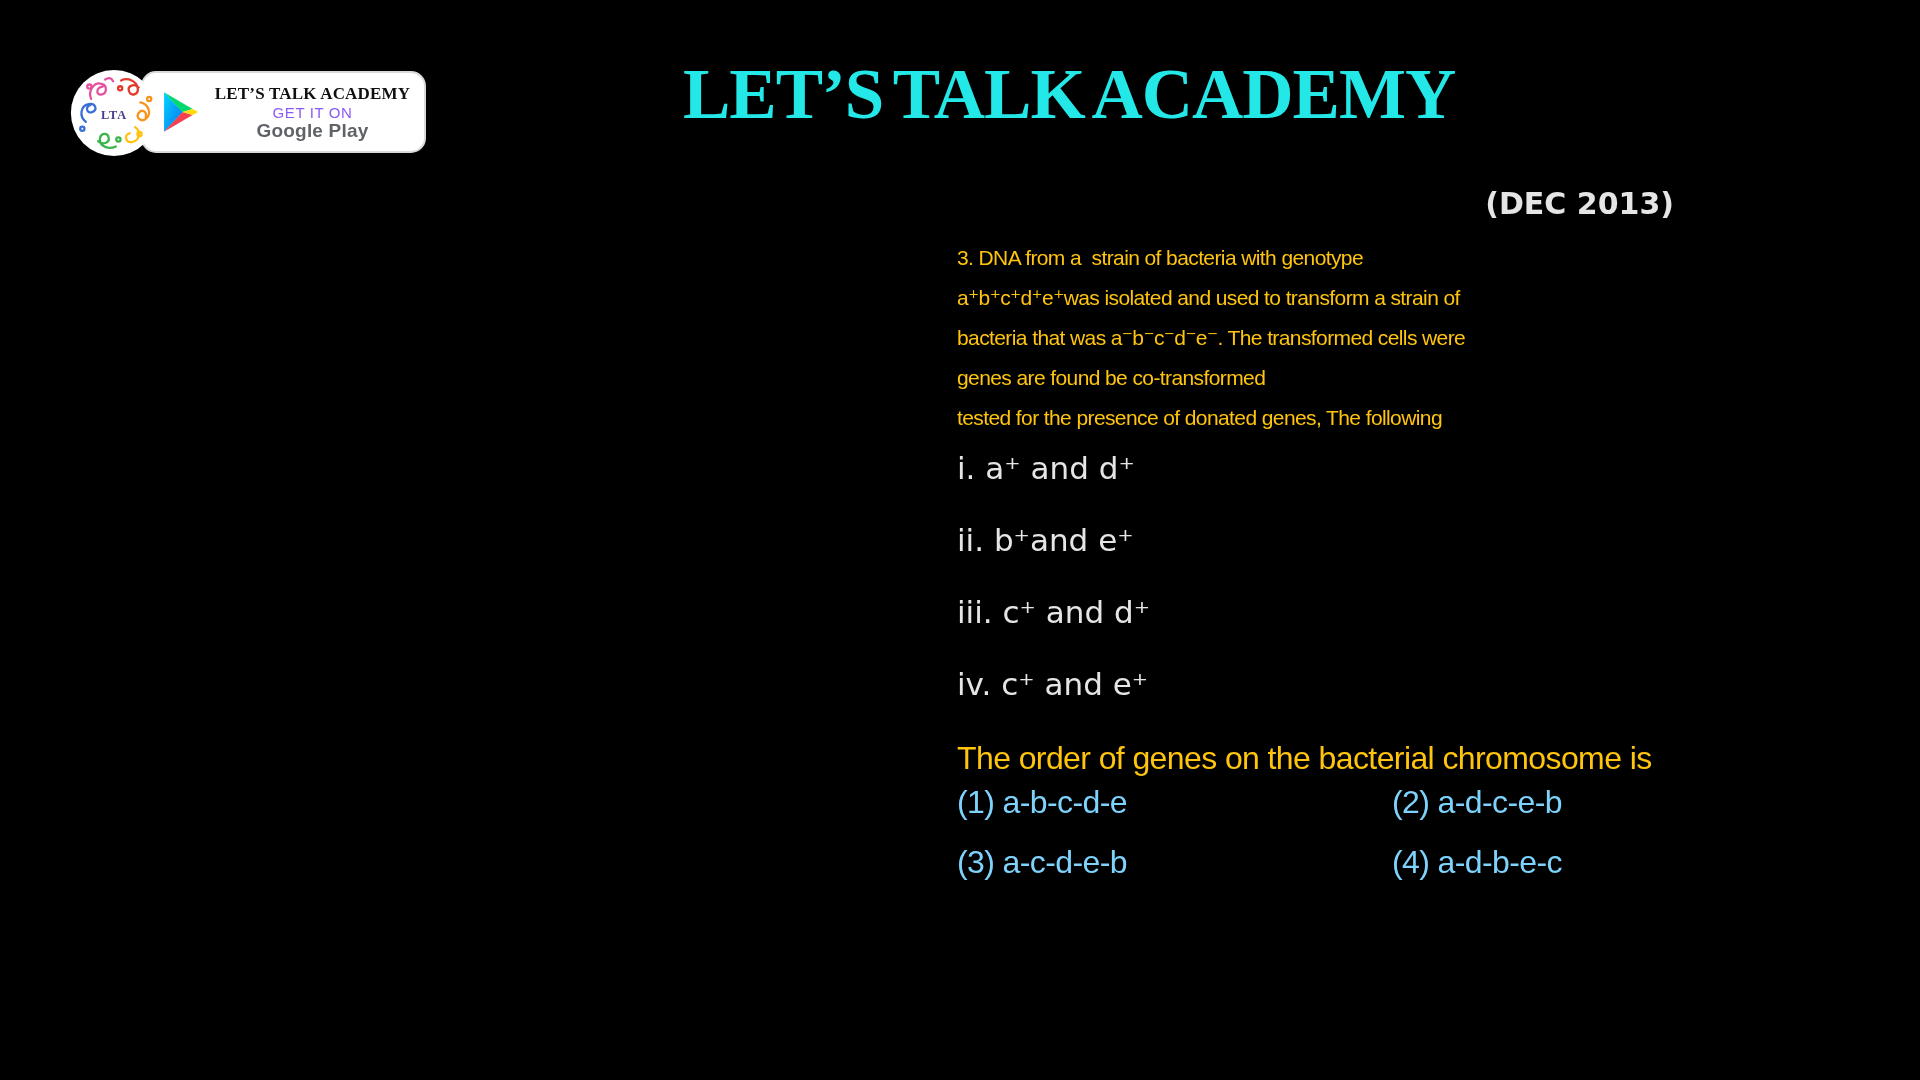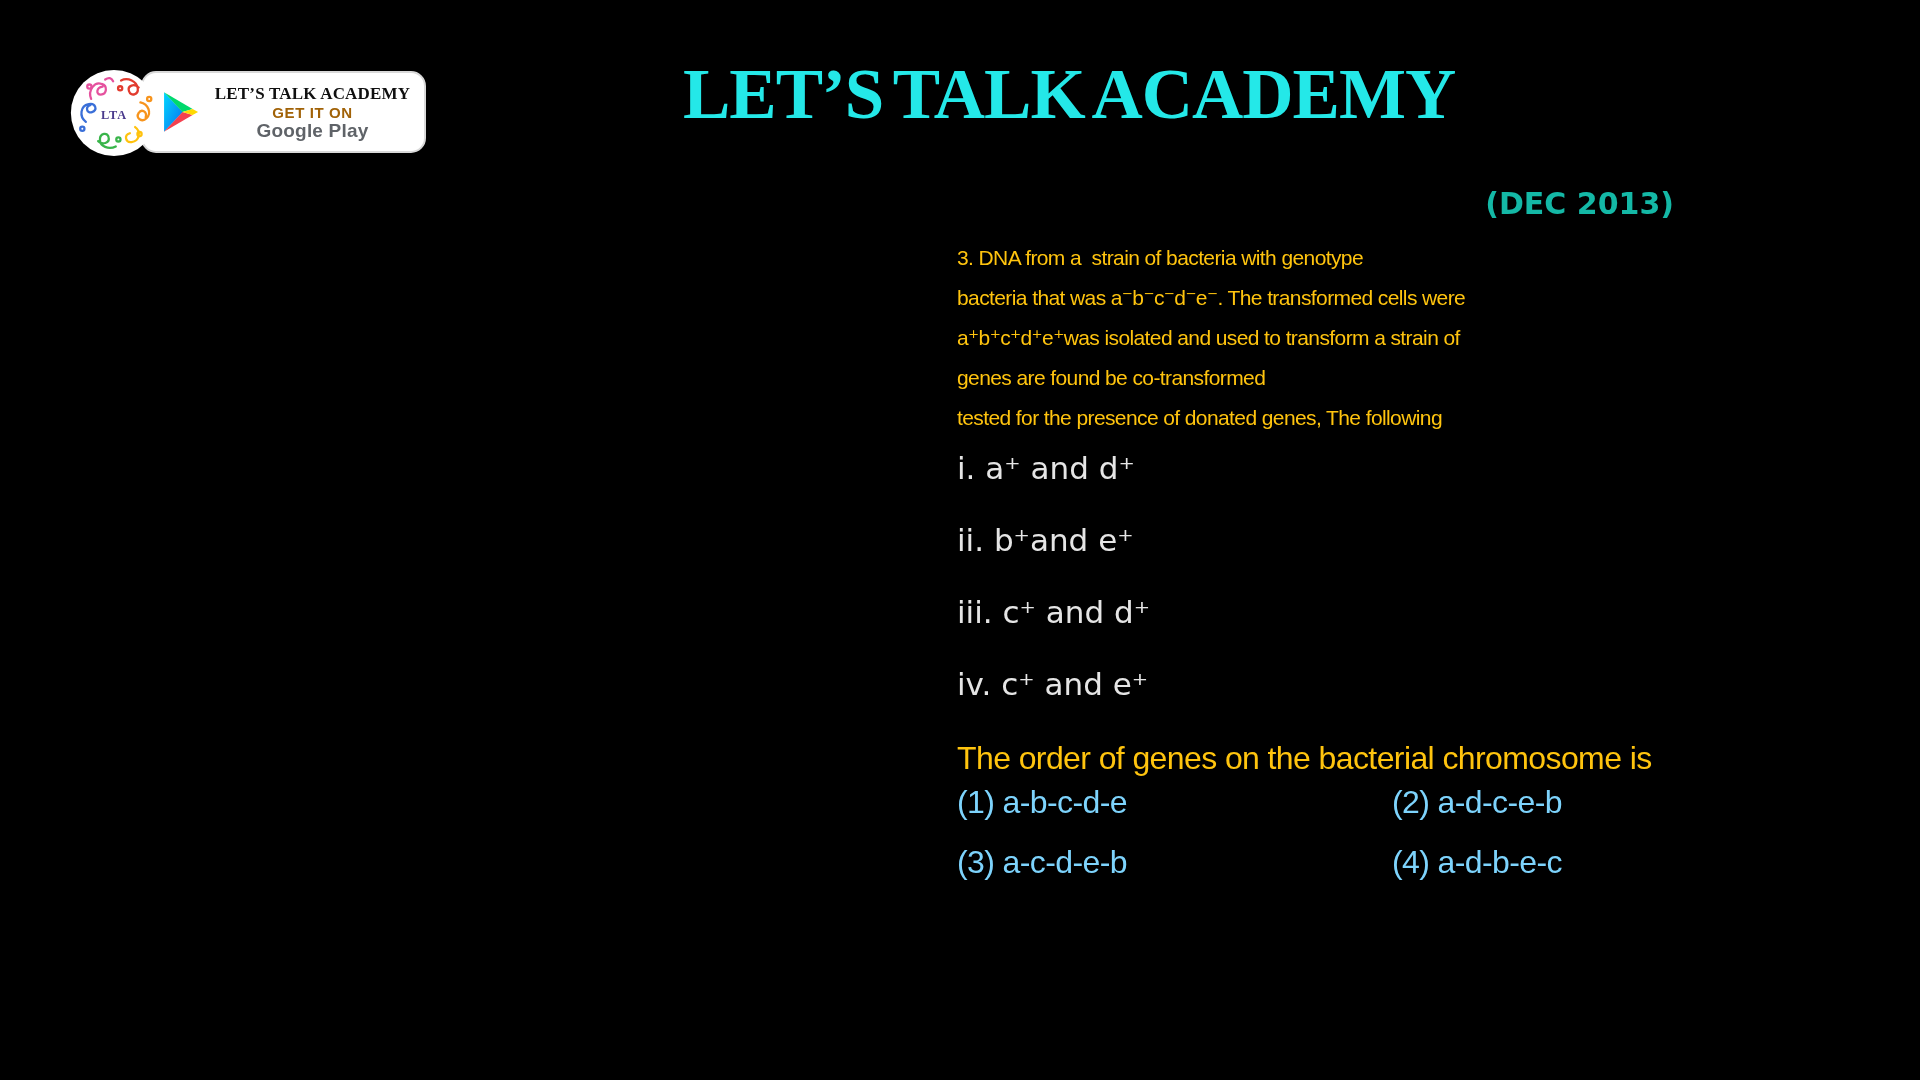--- a/index.html
+++ b/index.html
@@ -17,30 +17,30 @@
     background:#fff;border:2px solid #d9d9d9;border-radius:15px;box-sizing:border-box;
     display:flex;align-items:center;padding:5px 10px 5px 16px;gap:10px;text-decoration:none;
   }
   .play-icon{flex:0 0 auto;width:42px;height:46px;}
   .play-icon svg{display:block;width:100%;height:100%;}
   .badge-text{flex:1;display:flex;flex-direction:column;align-items:center;line-height:1;}
   .badge-line1{
     font-family:"Liberation Serif","DejaVu Serif",serif;font-weight:700;
     font-size:17px;color:#101010;white-space:nowrap;letter-spacing:.2px;
   }
-  .badge-line2{font-size:15px;font-weight:700;color:#a16207;letter-spacing:.6px;margin-top:3px;}
+  .badge-line2{font-size:15px;font-weight:400;color:#8b5cf6;letter-spacing:.6px;margin-top:3px;}
   .badge-line3{font-size:19px;font-weight:600;color:#5f6368;letter-spacing:.2px;margin-top:1px;}
   .title{
     position:absolute;left:683px;top:54px;margin:0;white-space:nowrap;
     font-family:"Liberation Serif","DejaVu Serif",serif;font-weight:700;
     font-size:71px;color:#24e8e8;letter-spacing:-1px;word-spacing:-6px;
   }
   
   .exam-tag{
-    position:absolute;right:46px;top:186px;font-weight:700;font-size:30px;color:#14b8a6;
+    position:absolute;right:46px;top:186px;font-weight:700;font-size:30px;color:#e5e5e5;
     font-family:"DejaVu Sans","Liberation Sans",sans-serif;
   }
   .q-para{position:absolute;left:957px;top:238px;color:#ffc40e;}
   .q-line{font-size:21px;line-height:40px;letter-spacing:-.6px;white-space:pre-wrap;}
   .q-item{
     position:absolute;left:957px;color:#e5e5e5;font-size:31px;white-space:pre-wrap;
     font-family:"DejaVu Sans","Liberation Sans",sans-serif;
   }
   .q-item-1{top:450px;} .q-item-2{top:522px;} .q-item-3{top:594px;} .q-item-4{top:666px;}
   .q-prompt{position:absolute;left:957px;top:740px;color:#ffc40e;font-size:32px;letter-spacing:-.6px;white-space:nowrap;}
@@ -123,22 +123,22 @@
   <div class="logo logo-right">
     <svg viewBox="0 0 100 100">
       <use href="#lta-art"></use>
     </svg>
   </div>
 
   <div class="exam-tag">(DEC 2013)</div>
 
   <div class="q-para">
     <div class="q-line">3. DNA from a  strain of bacteria with genotype</div>
+    <div class="q-line">a⁺b⁺c⁺d⁺e⁺was isolated and used to transform a strain of</div>
     <div class="q-line">bacteria that was a⁻b⁻c⁻d⁻e⁻. The transformed cells were</div>
-    <div class="q-line">a⁺b⁺c⁺d⁺e⁺was isolated and used to transform a strain of</div>
     <div class="q-line">genes are found be co-transformed</div>
     <div class="q-line">tested for the presence of donated genes, The following</div>
   </div>
 
   <div class="q-item q-item-1">i. a⁺ and d⁺</div>
   <div class="q-item q-item-2">ii. b⁺and e⁺</div>
   <div class="q-item q-item-3">iii. c⁺ and d⁺</div>
   <div class="q-item q-item-4">iv. c⁺ and e⁺</div>
 
   <div class="q-prompt">The order of genes on the bacterial chromosome is</div>

